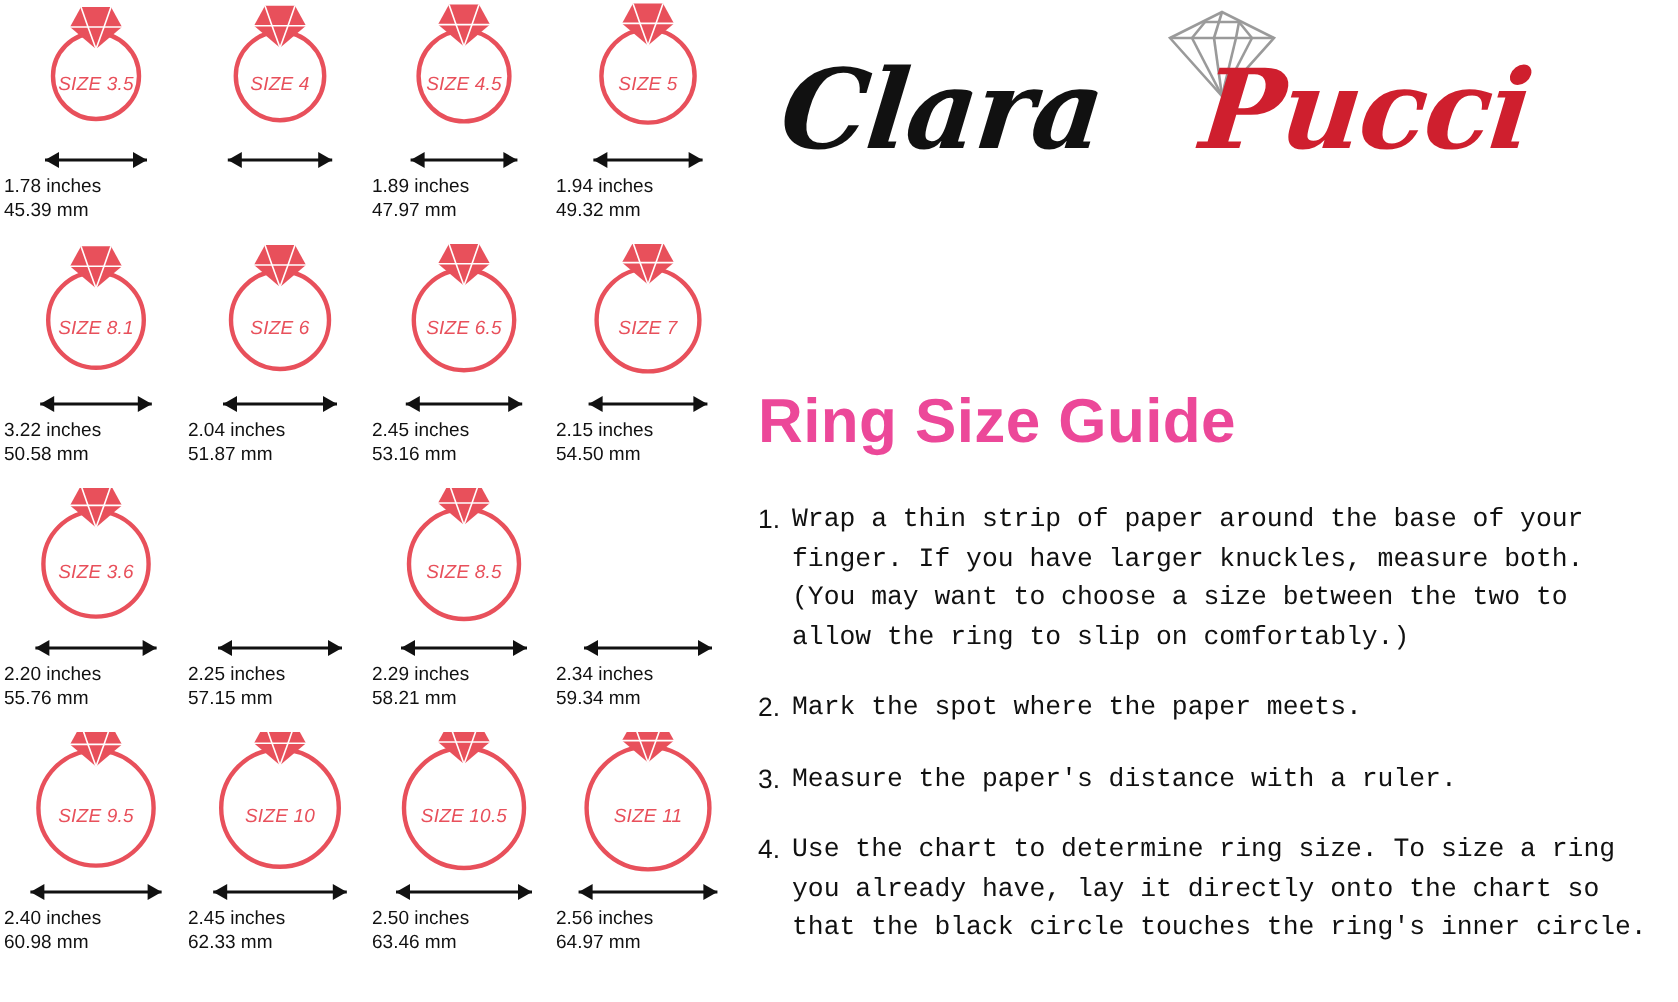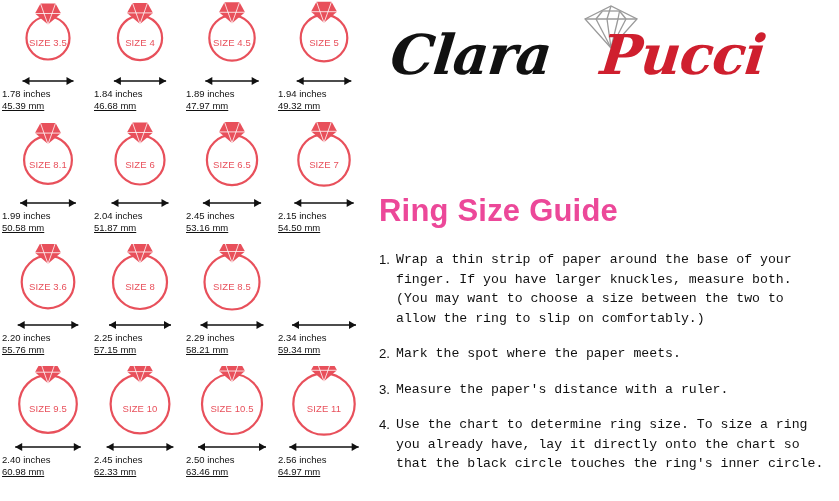--- a/index.html
+++ b/index.html
@@ -34,20 +34,21 @@
   }
   .cell {
     position: relative;
     width: 92px;
     height: 122px;
   }
   .ring-wrap {
     position: relative;
     width: 92px;
     height: 72px;
+    font-style: italic;
   }
   .ring-svg {
     position: absolute;
     left: 50%;
     top: 0;
     transform: translateX(-50%);
   }
   .size-label {
     position: absolute;
     left: 0;
@@ -75,21 +76,20 @@
   }
   .measures .inch {
     display: block;
     font-size: 9.5px;
     color: #111;
   }
   .measures .mm {
     display: block;
     font-size: 9.5px;
     color: #111;
-    text-decoration: underline;
   }
 
   
   .right {
     position: absolute;
     left: 371px;
     top: 0;
     width: 468px;
     height: 501px;
   }
@@ -203,24 +203,20 @@
               <path d="M50 12.899999999999999 L46 23.9"></path>
             </g>
           </svg>
           <div class="size-label">SIZE 4</div>
         </div>
         <div class="arrow-row"><svg width="92" height="12" viewBox="0 0 92 12">
             <line x1="19.9" y1="6" x2="72.1" y2="6" stroke="#111" stroke-width="1.6"></line>
             <polygon points="19.9,6 26.9,2 26.9,10" fill="#111"></polygon>
             <polygon points="72.1,6 65.1,2 65.1,10" fill="#111"></polygon>
           </svg></div>
-        <div class="measures">
-          <span class="inch">1.84 inches</span>
-          <span class="mm">46.68 mm</span>
-        </div>
       </div>
       <div class="cell">
         <div class="ring-wrap">
           <svg class="ring-svg" width="92" height="72" viewBox="0 0 92 72">
             <circle cx="46" cy="38" r="22.7" fill="none" stroke="#e8505b" stroke-width="2.2"></circle>
             <g fill="#e8505b">
               <path d="M33 12.3 L38.5 2.3000000000000007 L53.5 2.3000000000000007 L59 12.3 L46 23.3 Z"></path>
             </g>
             <g stroke="#ffffff" stroke-width="0.8" fill="none">
               <path d="M33 12.3 L59 12.3"></path>
@@ -285,21 +281,21 @@
             </g>
           </svg>
           <div class="size-label">SIZE 8.1</div>
         </div>
         <div class="arrow-row"><svg width="92" height="12" viewBox="0 0 92 12">
             <line x1="18.1" y1="6" x2="73.9" y2="6" stroke="#111" stroke-width="1.6"></line>
             <polygon points="18.1,6 25.1,2 25.1,10" fill="#111"></polygon>
             <polygon points="73.9,6 66.9,2 66.9,10" fill="#111"></polygon>
           </svg></div>
         <div class="measures">
-          <span class="inch">1.99 inches</span>
+          <span class="inch">3.22 inches</span>
           <span class="mm">50.58 mm</span>
         </div>
       </div>
       <div class="cell">
         <div class="ring-wrap">
           <svg class="ring-svg" width="92" height="72" viewBox="0 0 92 72">
             <circle cx="46" cy="38" r="24.5" fill="none" stroke="#e8505b" stroke-width="2.2"></circle>
             <g fill="#e8505b">
               <path d="M33 10.5 L38.5 0.5 L53.5 0.5 L59 10.5 L46 21.5 Z"></path>
             </g>
@@ -398,36 +394,20 @@
             <line x1="15.7" y1="6" x2="76.3" y2="6" stroke="#111" stroke-width="1.6"></line>
             <polygon points="15.7,6 22.7,2 22.7,10" fill="#111"></polygon>
             <polygon points="76.3,6 69.3,2 69.3,10" fill="#111"></polygon>
           </svg></div>
         <div class="measures">
           <span class="inch">2.20 inches</span>
           <span class="mm">55.76 mm</span>
         </div>
       </div>
       <div class="cell">
-        <div class="ring-wrap">
-          <svg class="ring-svg" width="92" height="72" viewBox="0 0 92 72">
-            <circle cx="46" cy="38" r="27" fill="none" stroke="#e8505b" stroke-width="2.2"></circle>
-            <g fill="#e8505b">
-              <path d="M33 8 L38.5 -2 L53.5 -2 L59 8 L46 19 Z"></path>
-            </g>
-            <g stroke="#ffffff" stroke-width="0.8" fill="none">
-              <path d="M33 8 L59 8"></path>
-              <path d="M38.5 -2 L42 8"></path>
-              <path d="M53.5 -2 L50 8"></path>
-              <path d="M42 8 L46 19"></path>
-              <path d="M50 8 L46 19"></path>
-            </g>
-          </svg>
-          <div class="size-label">SIZE 8</div>
-        </div>
         <div class="arrow-row"><svg width="92" height="12" viewBox="0 0 92 12">
             <line x1="15" y1="6" x2="77" y2="6" stroke="#111" stroke-width="1.6"></line>
             <polygon points="15,6 22,2 22,10" fill="#111"></polygon>
             <polygon points="77,6 70,2 70,10" fill="#111"></polygon>
           </svg></div>
         <div class="measures">
           <span class="inch">2.25 inches</span>
           <span class="mm">57.15 mm</span>
         </div>
       </div>

